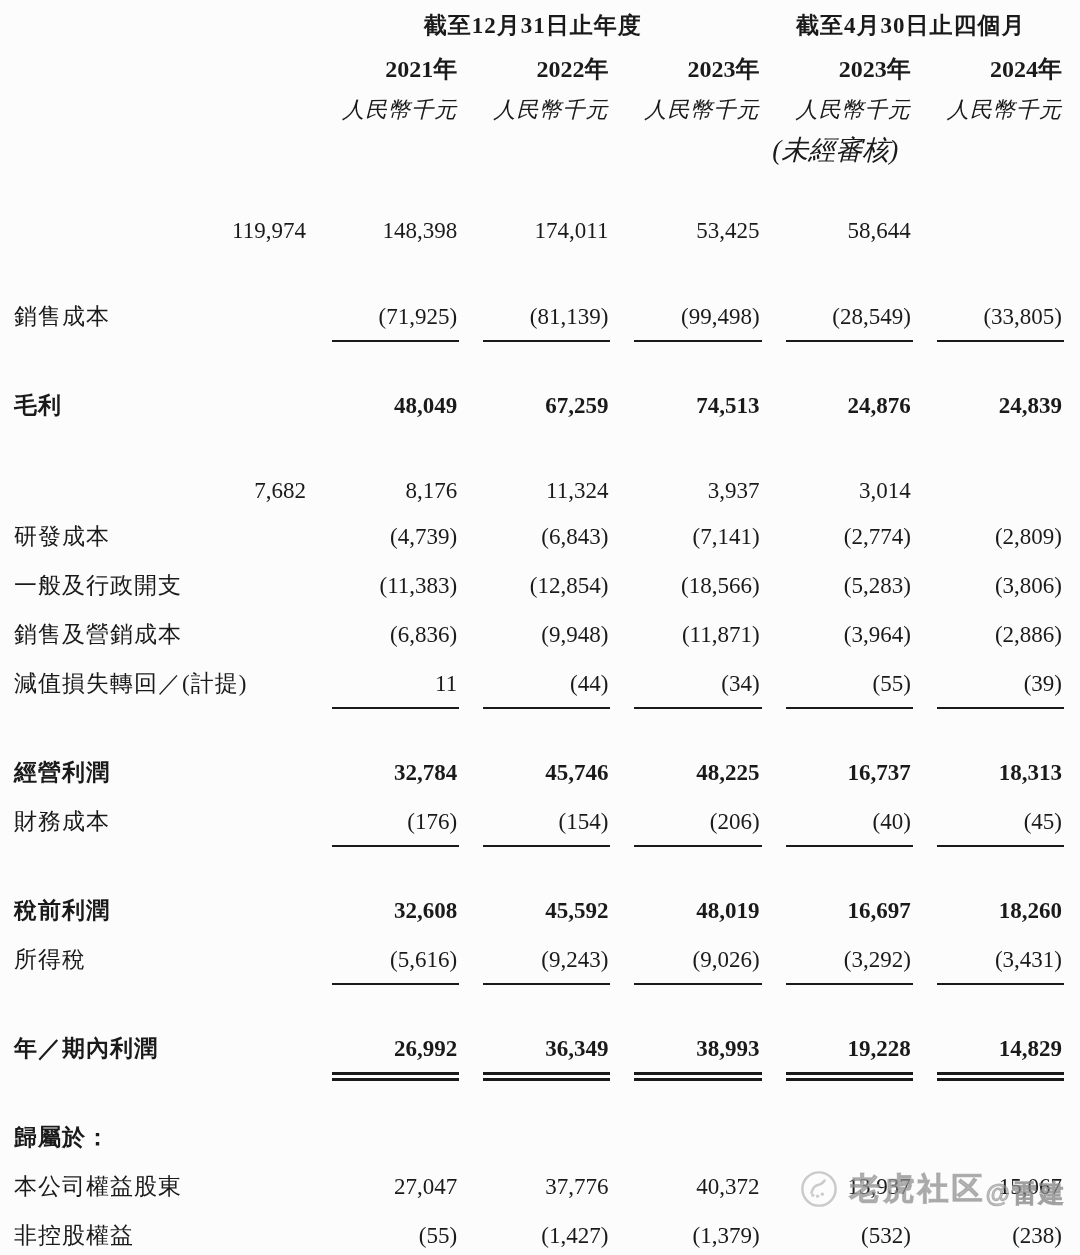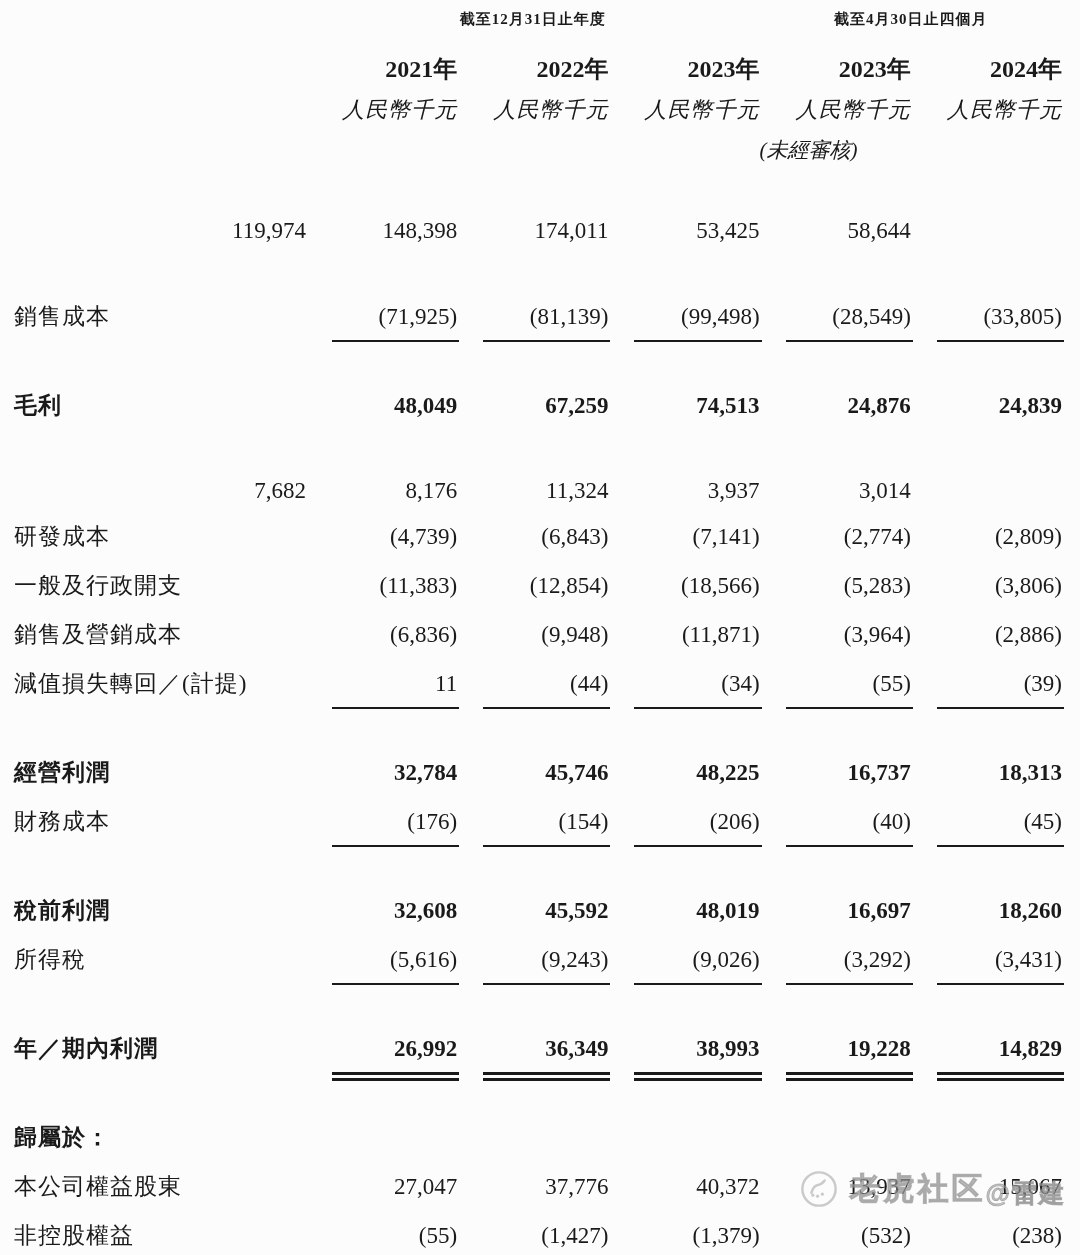--- a/index.html
+++ b/index.html
@@ -15,30 +15,30 @@
     padding:6px 18px 0 14px;
   }
   .grid{
     display:grid;
     grid-template-columns:292px repeat(5,1fr);
     align-items:baseline;
   }
   
   .groups-row{padding-top:4px;height:38px;}
   .grp{
-    font-weight:700;font-size:15px;text-align:center;letter-spacing:1px;
+    font-weight:700;font-size:23px;text-align:center;letter-spacing:1px;
   }
   .g1{grid-column:2/5;}
   .g2{grid-column:5/7;}
   .years-row{height:42px;align-items:center;}
   .year-cell{font-weight:700;font-size:24px;text-align:right;}
   .units-row{height:40px;align-items:center;}
   .unit-cell{font-style:italic;font-size:22px;text-align:right;letter-spacing:1px;}
   .notes-row{height:40px;align-items:center;}
-  .note-cell{font-style:italic;font-size:21px;text-align:left;}
+  .note-cell{font-style:italic;font-size:27px;text-align:center;}
   
   .brow{padding:9px 0;}
   .brow.gap{margin-top:40px;}
   .brow .lbl{font-size:23px;letter-spacing:1px;white-space:nowrap;}
   .brow.bold .lbl,.brow.bold .val{font-weight:700;}
   .cell{padding-left:26px;min-width:0;}
   .val{
     display:block;position:relative;
     text-align:right;font-size:23px;line-height:24px;
     font-variant-numeric:tabular-nums;

